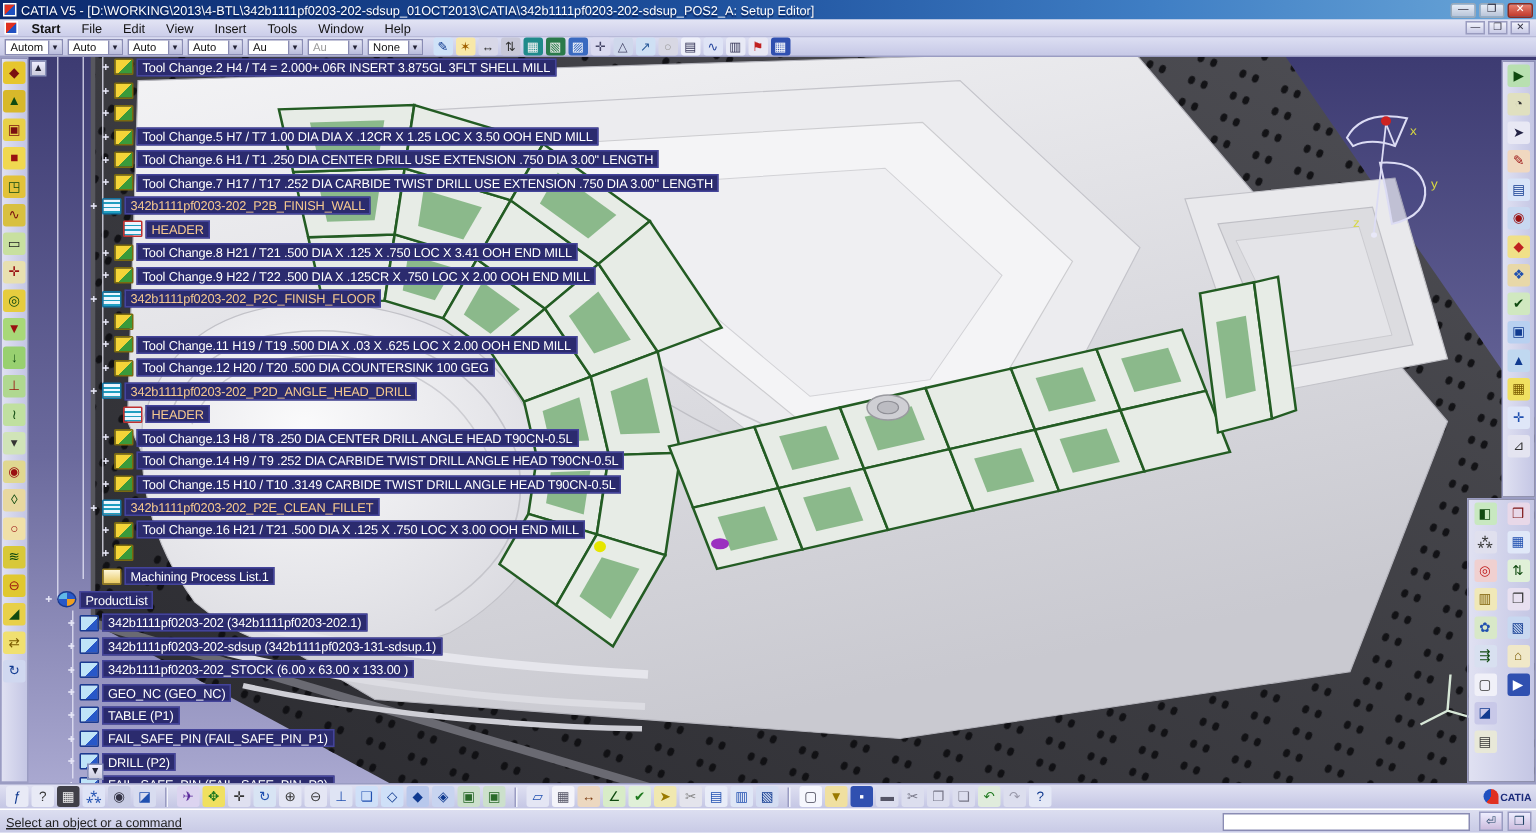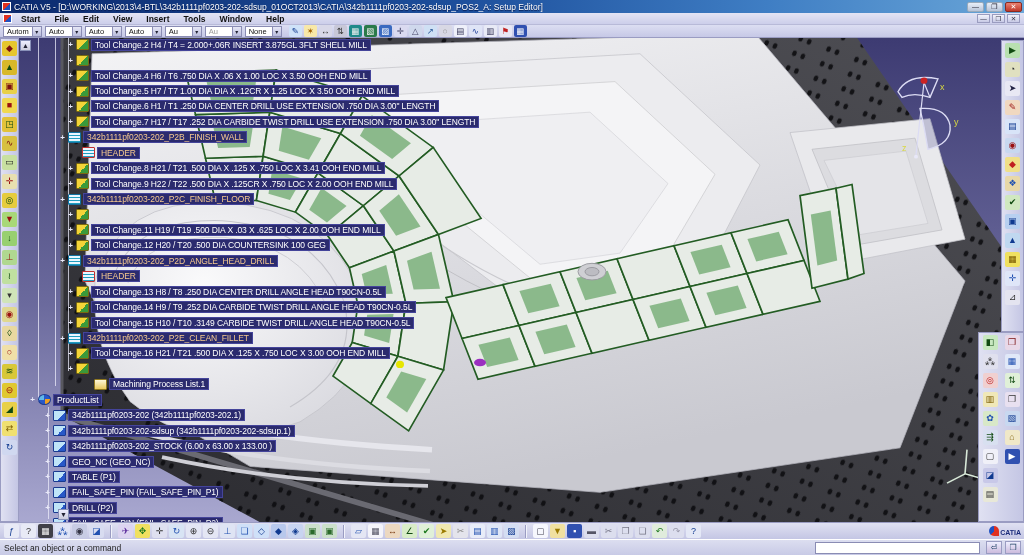--- a/index.html
+++ b/index.html
@@ -12,21 +12,21 @@
     display:flex; align-items:center; color:#fff; font-size:8.5px; padding:0 2px; }
   .appicon { width:9px; height:9px; background:linear-gradient(135deg,#e03020 0 50%,#2050c0 50% 100%); border:1px solid #fff; margin-right:3px; flex:none; }
   #titlebar .title-text { white-space:nowrap; overflow:hidden; flex:1; text-shadow:0 1px 1px #00154a; }
   .winbtn { width:17px; height:10px; margin-left:2px; border:1px solid #9ab; border-radius:2px;
     background:linear-gradient(#e8eef8,#b8c4d8); color:#223; font-size:7px; line-height:8px; text-align:center; flex:none; }
   .winbtn.close { background:linear-gradient(#e88070,#c0392b); color:#fff; border-color:#8a2a20; }
 
   
   #menubar { position:absolute; left:0; top:13px; width:1024px; height:12px; background:linear-gradient(#e3e4f4,#ccceea);
     display:flex; align-items:center; font-size:8.5px; color:#111; border-bottom:1px solid #b8bad8; }
-  .menu-item { padding:0 7px; height:12px; line-height:12px;font-weight:bold; }
+  .menu-item { padding:0 7px; height:12px; line-height:12px; }
   .menu-item:first-of-type { font-weight:bold; }
   .mdibtn { width:13px; height:9px; margin-right:2px; border:1px solid #9a9cc0; background:linear-gradient(#f2f3fb,#c8cae6);
     font-size:6.5px; line-height:7px; text-align:center; color:#334; }
 
   
   #toptools { position:absolute; left:0; top:25px; width:1024px; height:13px; background:linear-gradient(#dcdef2,#c6c8e6);
     display:flex; align-items:center; border-bottom:1px solid #9a9cc2; font-size:7.5px; }
   .combo { display:flex; align-items:center; height:11px; border:1px solid #8a8cb4; background:#fff; margin-left:3px; }
   .combo .cval { padding:0 3px; min-width:26px; color:#111; }
   .combo .cbtn { width:9px; height:100%; background:linear-gradient(#e6e7f6,#b9bcdc); border-left:1px solid #8a8cb4; font-size:6px; text-align:center; line-height:10px; color:#223; }
@@ -49,21 +49,21 @@
   #tree { position:absolute; left:0; top:37px; width:560px; height:485px; overflow:hidden; z-index:20; }
   .trunk { position:absolute; width:1px; background:rgba(235,235,250,.75); }
   .tree-row { position:relative; height:15.45px; display:flex; align-items:center; white-space:nowrap; }
   .texp { width:9px; height:9px; font-size:8px; line-height:9px; text-align:center; color:#e8e8f8; font-weight:bold; flex:none; }
   .ticon { width:13px; height:11px; margin:0 2px 0 1px; flex:none; border-radius:1px; }
   .tlabel { background:#2b2b6e; border:1px solid #44449a; color:#fff; font-size:8.5px; letter-spacing:-0.1px; padding:0 3px 1px 3px; height:12px; line-height:11px; }
   .k-program .tlabel, .k-header .tlabel { color:#f6c990; }
   .k-toolchange { padding-left:66px; }
   .k-program    { padding-left:58px; }
   .k-header     { padding-left:72px; }
-  .k-mpl        { padding-left:84px; }
+  .k-mpl        { padding-left:58px; }
   .k-plroot     { padding-left:28px; }
   .k-product    { padding-left:43px; }
   .k-header .texp, .k-mpl .texp { visibility:hidden; }
   
   .k-toolchange .ticon { background:linear-gradient(135deg,#f4d438 0 55%,#3a9a3a 55% 100%); border:1px solid #7a6a10; }
   .k-program .ticon    { background:repeating-linear-gradient(#eaf6ff 0 2px,#1f9ec0 2px 3px); border:1px solid #1272a0; }
   .k-header .ticon     { background:repeating-linear-gradient(#eaf6ff 0 2px,#1f9ec0 2px 3px); border:1px solid #c03030; }
   .k-mpl .ticon        { background:linear-gradient(#fdf6d8,#e8c860); border:1px solid #907820; }
   .k-plroot .ticon     { background:conic-gradient(#2858c8 0 25%,#f0a020 0 50%,#2858c8 0 75%,#60b8e8 0); border:1px solid #1a3a90; border-radius:50%; }
   .k-product .ticon    { background:linear-gradient(135deg,#bfe4f8 0 60%,#2858c8 60% 100%); border:1px solid #1a3a90; }
@@ -73,21 +73,21 @@
   #bottombar { position:absolute; left:0; top:522px; width:1024px; height:17px; background:linear-gradient(#e0e1f2,#c4c6e4);
     border-top:1px solid #9a9cc2; display:flex; align-items:center; z-index:40; }
   .bico { width:15px; height:14px; margin:0 1px; border-radius:2px; text-align:center; line-height:14px; font-size:9px; flex:none; }
   .bsep { width:2px; height:13px; border-left:1px solid #9a9cc2; border-right:1px solid #f2f3fb; margin:0 5px; flex:none; }
   #catia-logo { margin-left:auto; margin-right:3px; display:flex; align-items:flex-end; font-size:7px; font-weight:bold; color:#1a2a7a; }
   #catia-logo .swirl { width:10px; height:10px; border-radius:50% 50% 0 50%; background:conic-gradient(#e03020 0 60%,#2050c0 0); margin-right:1px; }
 
   
   #statusbar { position:absolute; left:0; top:539px; width:1024px; height:16px; background:linear-gradient(#dcdef0,#c8cae6);
     border-top:1px solid #fff; display:flex; align-items:center; font-size:8.5px; color:#222; z-index:40; }
-  #status-msg { padding-left:4px; flex:1; }
+  #status-msg { padding-left:4px; flex:1;text-decoration:underline; }
   #cmdfield { width:165px; height:12px; border:1px solid #8a8cb4; background:#fff; font-size:8px; margin-right:6px; padding:0 2px; }
   .sbtn { width:16px; height:13px; border:1px solid #9a9cc2; background:linear-gradient(#eef,#cbd); margin-right:3px; font-size:8px; line-height:12px; text-align:center; color:#246; }
 </style>
 </head>
 <body>
 
 <div id="app">
 
   <div id="titlebar">
     <span class="appicon"></span>
@@ -350,21 +350,20 @@
         </div>
 
         <div class="tree-row k-toolchange">
           <span class="texp">+</span>
           <span class="ticon"></span>
         </div>
 
         <div class="tree-row k-toolchange">
           <span class="texp">+</span>
           <span class="ticon"></span>
-          <span class="tlabel">Tool Change.4  H6 / T6 .750 DIA X .06 X 1.00 LOC X 3.50 OOH END MILL</span>
         </div>
 
         <div class="tree-row k-toolchange">
           <span class="texp">+</span>
           <span class="ticon"></span>
           <span class="tlabel">Tool Change.5  H7 / T7 1.00 DIA DIA X .12CR X 1.25 LOC X 3.50 OOH END MILL</span>
         </div>
 
         <div class="tree-row k-toolchange">
           <span class="texp">+</span>
@@ -486,21 +485,21 @@
 
         <div class="tree-row k-product">
           <span class="texp">+</span>
           <span class="ticon"></span>
           <span class="tlabel">342b1111pf0203-202 (342b1111pf0203-202.1)</span>
         </div>
 
         <div class="tree-row k-product">
           <span class="texp">+</span>
           <span class="ticon"></span>
-          <span class="tlabel">342b1111pf0203-202-sdsup (342b1111pf0203-202-sdsup.1)</span>
+          <span class="tlabel">342b1111pf0203-202-sdsup (342b1111pf0203-131-sdsup.1)</span>
         </div>
 
         <div class="tree-row k-product">
           <span class="texp">+</span>
           <span class="ticon"></span>
           <span class="tlabel">342b1111pf0203-202_STOCK (6.00 x 63.00 x 133.00 )</span>
         </div>
 
         <div class="tree-row k-product">
           <span class="texp">+</span>

